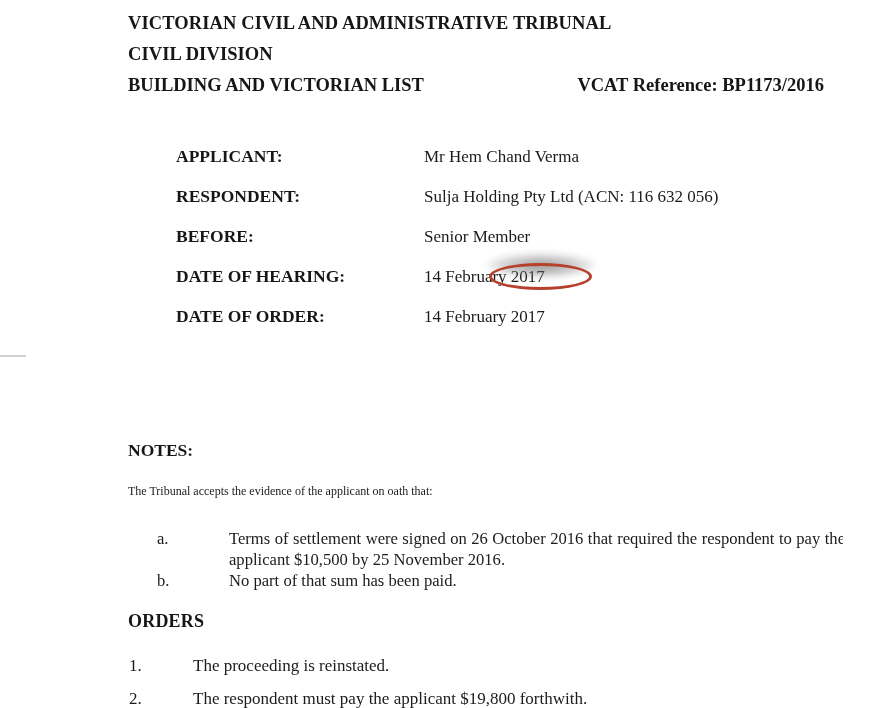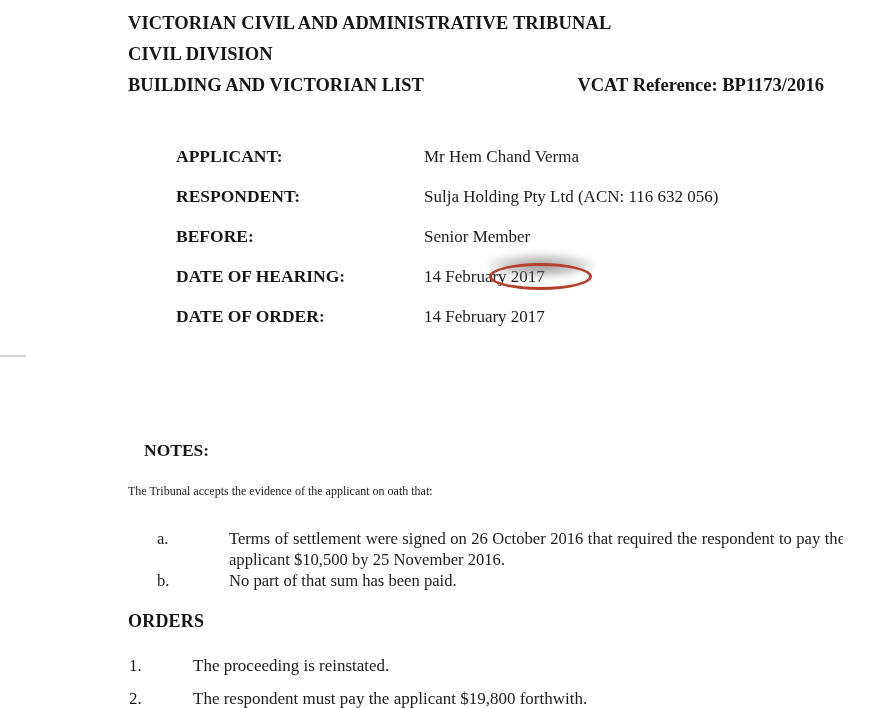--- a/index.html
+++ b/index.html
@@ -122,21 +122,20 @@
   }
 
   
   .notes-heading {
     position: absolute;
     left: 128px;
     top: 440px;
     font-weight: bold;
     font-size: 17.5px;
     color: #161616;
-    margin-left: 16px;
   }
   .notes-intro {
     position: absolute;
     left: 128px;
     top: 484px;
     font-size: 12px;
     white-space: nowrap;
     color: #1b1b1b;
   }
 

